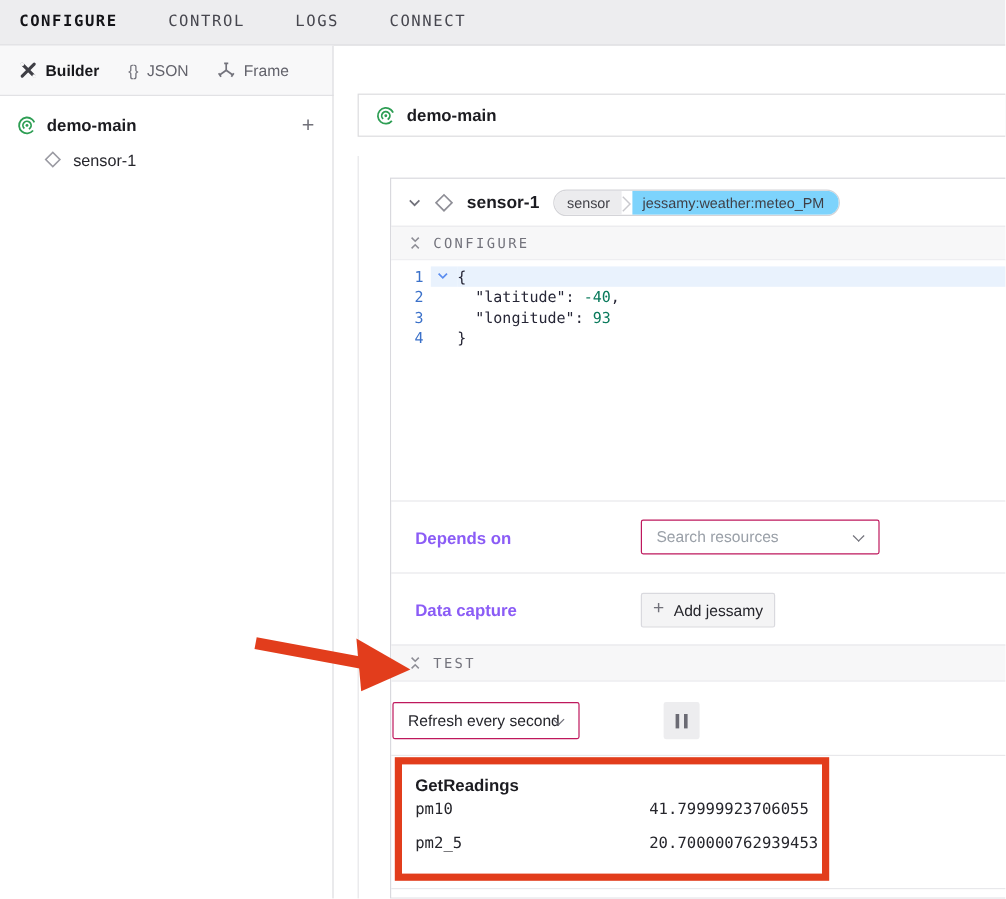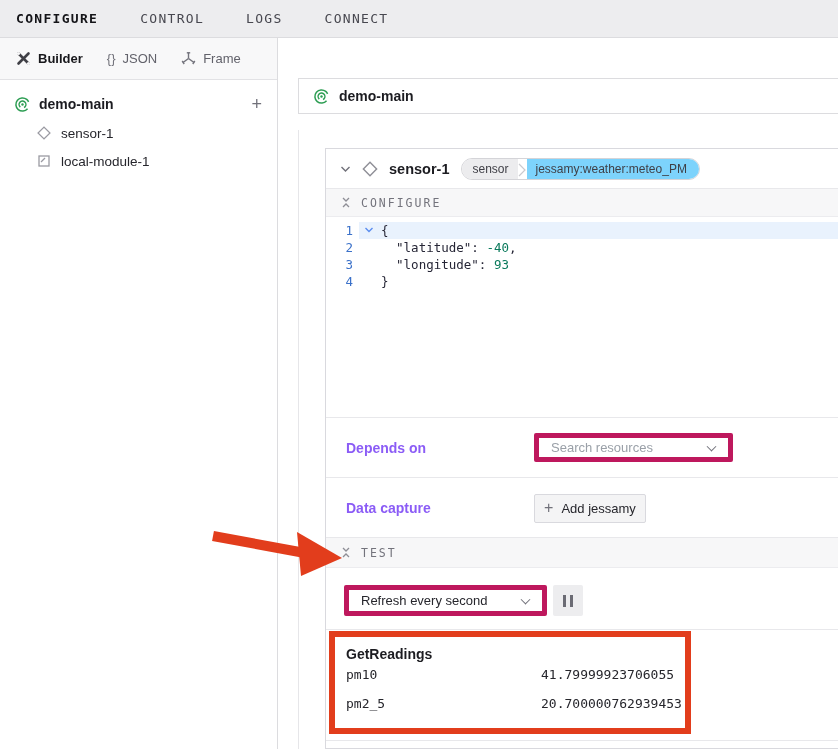--- a/index.html
+++ b/index.html
@@ -63,21 +63,21 @@
   .fold-chev { position:absolute; left:5px; top:4px; }
   .code-body { flex:1; white-space:pre; color:#262636; }
   .tok-key { color:#262636; }
   .tok-num { color:#0a7a5c; }
 
   .row-line { border-top:1px solid #e8e8eb; position:relative; }
   .field-row { height:60px; position:relative; }
   .field-label { position:absolute; left:20px; top:50%; transform:translateY(-50%);
                  font-size:14px; font-weight:bold; color:#8b5cf6; }
 
-  .select { position:absolute; background:#fff; border:5px solid #be185d; border-radius:2px;
+  .select { position:absolute; background:#fff; border:1px solid #be185d; border-radius:2px;
             display:flex; align-items:center; padding:0 12px; cursor:pointer; }
   .select .ph { font-size:13px; color:#9aa0a8; }
   .select .val { font-size:13px; color:#26262c; }
   .chev { position:absolute; right:13px; top:50%; width:7px; height:7px; border-right:1.4px solid #71717a;
           border-bottom:1.4px solid #71717a; transform:translateY(-70%) rotate(45deg); }
 
   .btn { position:absolute; background:#f4f4f5; border:1px solid #d9d9de; border-radius:2px;
          display:flex; align-items:center; justify-content:center; gap:8px; font-size:13px;
          color:#26262c; cursor:pointer; }
   .btn .plus { color:#71717a; font-size:16px; font-weight:normal; margin-top:-1px; }
@@ -154,29 +154,20 @@
       <span class="name">demo-main</span>
       <span class="plus">+</span>
     </div>
     <div class="side-item" style="top:42px">
       <span>
         <svg class="icon" width="16" height="16" viewBox="0 0 16 16">
           <rect x="3.8" y="3.8" width="8.4" height="8.4" fill="none" stroke="#9a9aa2" stroke-width="1.3" transform="rotate(45 8 8)"></rect>
         </svg>
       </span>
       <span>sensor-1</span>
-    </div>
-    <div class="side-item" style="top:70px">
-      <span>
-        <svg class="icon" width="16" height="16" viewBox="0 0 16 16">
-          <rect x="3" y="3" width="10" height="10" fill="none" stroke="#9a9aa2" stroke-width="1.3"></rect>
-          <line x1="5" y1="9" x2="9" y2="5" stroke="#9a9aa2" stroke-width="1.3"></line>
-        </svg>
-      </span>
-      <span>local-module-1</span>
     </div>
   </div>
 
   <div class="machine-header">
     <span>
       <svg class="icon" width="17" height="17" viewBox="0 0 17 17">
         <circle cx="8.5" cy="8.5" r="6.6" fill="none" stroke="#2E9E54" stroke-width="1.5" stroke-dasharray="34 8" transform="rotate(40 8.5 8.5)"></circle>
         <circle cx="8.5" cy="8.5" r="3.4" fill="none" stroke="#2E9E54" stroke-width="1.5" stroke-dasharray="17 5" transform="rotate(130 8.5 8.5)"></circle>
         <circle cx="8.5" cy="8.5" r="1.2" fill="#2E9E54"></circle>
       </svg>
@@ -268,21 +259,21 @@
       <span>
         <svg class="icon" width="12" height="13" viewBox="0 0 12 13">
           <polyline points="3,2 6,5 9,2" fill="none" stroke="#8e8e96" stroke-width="1.3"></polyline>
           <polyline points="3,11 6,8 9,11" fill="none" stroke="#8e8e96" stroke-width="1.3"></polyline>
         </svg>
       </span>
       <span class="label">TEST</span>
     </div>
 
     <div style="position:relative; height:61px">
-      <div class="select" style="left:18px; top:17px; width:203px; height:31px">
+      <div class="select" style="left:1px; top:17px; width:156px; height:31px">
         <span class="val">Refresh every second</span>
         <span class="chev"></span>
       </div>
       <div class="pause-btn" style="left:227px; top:17px; width:30px; height:31px">
         <span class="bar"></span>
         <span class="bar"></span>
       </div>
     </div>
 
     <div class="readings row-line" style="height:111px">

